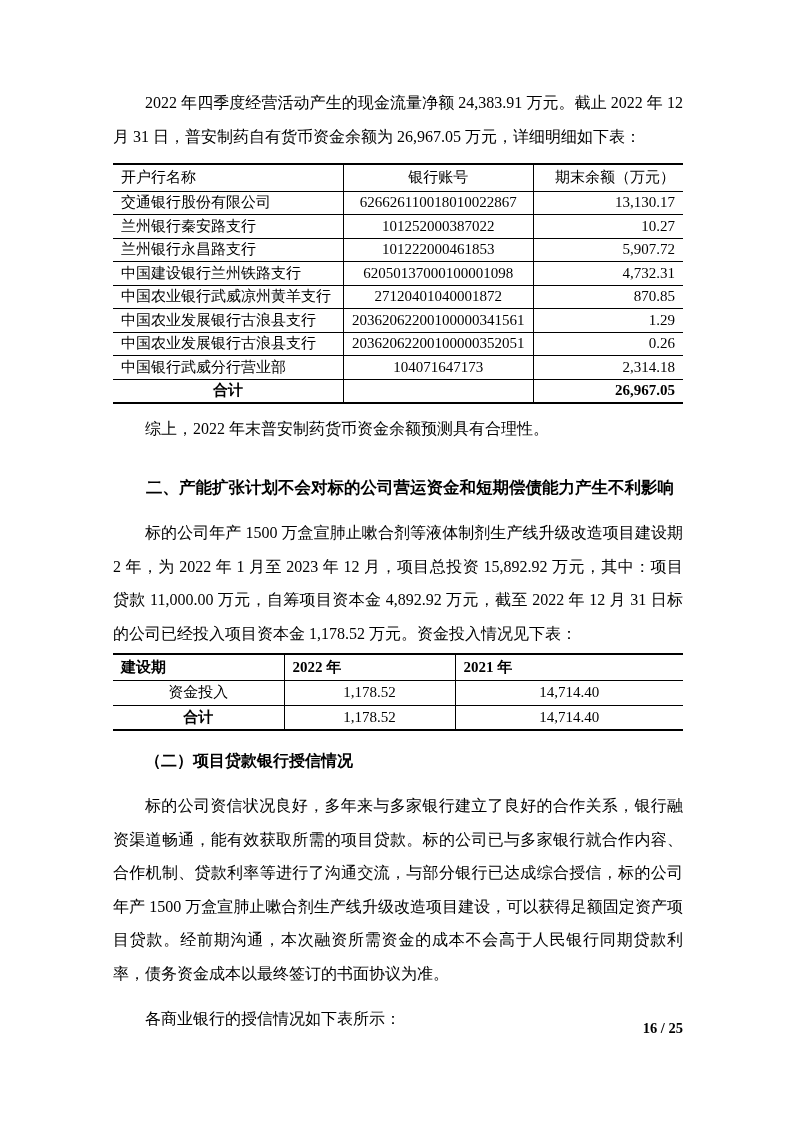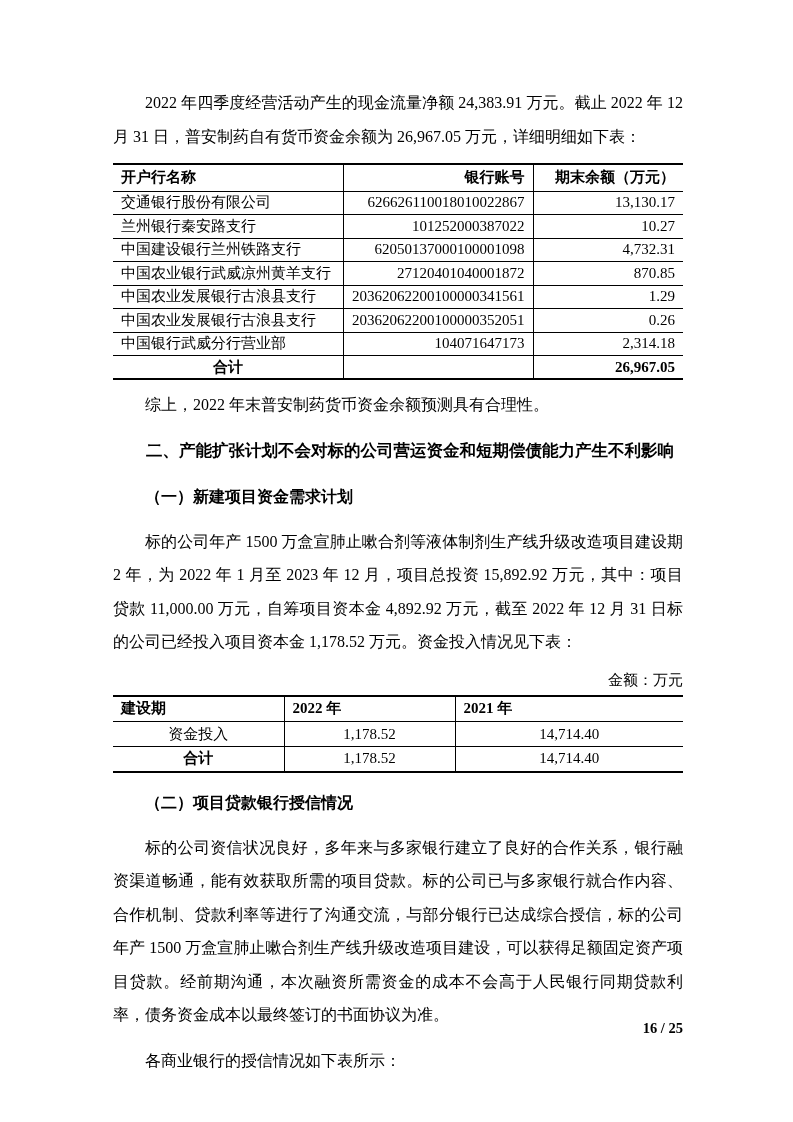--- a/index.html
+++ b/index.html
@@ -21,54 +21,54 @@
     font-size: 16px;
     line-height: 33.5px;
     text-align: justify;
     text-indent: 2em;
   }
   .h-major {
     font-size: 16.5px;
     font-weight: bold;
     line-height: 33px;
     text-indent: 2em;
-    margin-top: 12px;
+    margin-top: 26px;
   }
   .h-minor {
     font-size: 16px;
     font-weight: bold;
     line-height: 33px;
     text-indent: 2em;
     margin-top: 13px;
   }
   
   table {
     width: 100%;
     border-collapse: collapse;
     border-top: 2.5px solid #000;
     border-bottom: 2.5px solid #000;
     font-size: 15px;
   }
   th, td { font-weight: normal; padding: 0 8px; }
   
   .bank-table { margin-top: 10px; }
   .bank-table th {
-    font-weight: bold;
+    font-weight: normal;
     text-align: center;
     height: 27px;
     border-bottom: 1.5px solid #000;
   }
   .bank-table td { height: 23.5px; border-top: 1px solid #000; }
   .bank-table tbody tr:first-child td { border-top: none; }
   .bank-table th:nth-child(2), .bank-table td:nth-child(2),
   .bank-table th:nth-child(3), .bank-table td:nth-child(3) {
     border-left: 1px solid #000;
   }
   .bank-table .col-name   { width: 41.5%; text-align: left; }
-  .bank-table .col-acct   { width: 31.8%; text-align: right; }
+  .bank-table .col-acct   { width: 31.8%; text-align: center; }
   .bank-table .col-bal    { width: 26.7%; text-align: right; margin-left: 46px; }
   .bank-table tr.total-row td { border-top: 1.5px solid #000; font-weight: bold; }
   .bank-table tr.total-row .col-name { text-align: center; }
   
   .unit-label {
     font-size: 15px;
     line-height: 24px;
     text-align: right;
     margin-top: 9px;
   }
@@ -121,20 +121,25 @@
         <td class="col-name">交通银行股份有限公司</td>
         <td class="col-acct">626626110018010022867</td>
         <td class="col-bal">13,130.17</td>
       </tr>
       <tr>
         <td class="col-name">兰州银行秦安路支行</td>
         <td class="col-acct">101252000387022</td>
         <td class="col-bal">10.27</td>
       </tr>
       <tr>
+        <td class="col-name">兰州银行永昌路支行</td>
+        <td class="col-acct">101222000461853</td>
+        <td class="col-bal">5,907.72</td>
+      </tr>
+      <tr>
         <td class="col-name">中国建设银行兰州铁路支行</td>
         <td class="col-acct">62050137000100001098</td>
         <td class="col-bal">4,732.31</td>
       </tr>
       <tr>
         <td class="col-name">中国农业银行武威凉州黄羊支行</td>
         <td class="col-acct">27120401040001872</td>
         <td class="col-bal">870.85</td>
       </tr>
       <tr>
@@ -157,25 +162,23 @@
         <td class="col-acct"></td>
         <td class="col-bal">26,967.05</td>
       </tr>
     </tbody>
   </table>
 
   <p class="para mt-para">综上，2022 年末普安制药货币资金余额预测具有合理性。</p>
 
   <h2 class="h-major">二、产能扩张计划不会对标的公司营运资金和短期偿债能力产生不利影响</h2>
 
-  <h3 class="h-minor">（一）新建项目资金需求计划</h3>
 
   <p class="para mt-para2">标的公司年产 1500 万盒宣肺止嗽合剂等液体制剂生产线升级改造项目建设期 2 年，为 2022 年 1 月至 2023 年 12 月，项目总投资 15,892.92 万元，其中：项目贷款 11,000.00 万元，自筹项目资本金 4,892.92 万元，截至 2022 年 12 月 31 日标的公司已经投入项目资本金 1,178.52 万元。资金投入情况见下表：</p>
 
-  <div class="unit-label">金额：万元</div>
 
   <table class="invest-table">
     <thead>
       <tr>
         <th class="c1">建设期</th>
         <th class="c2">2022 年</th>
         <th class="c3">2021 年</th>
       </tr>
     </thead>
     <tbody>

